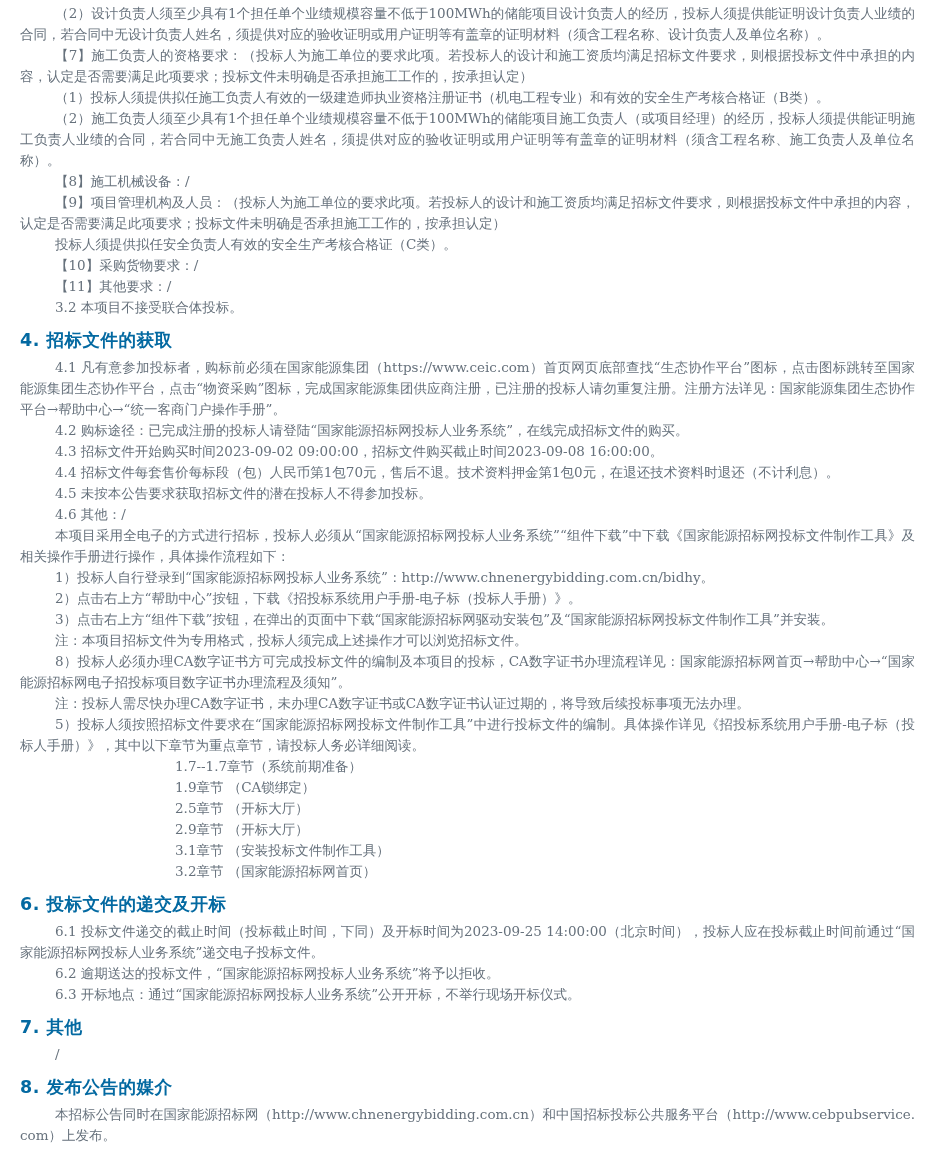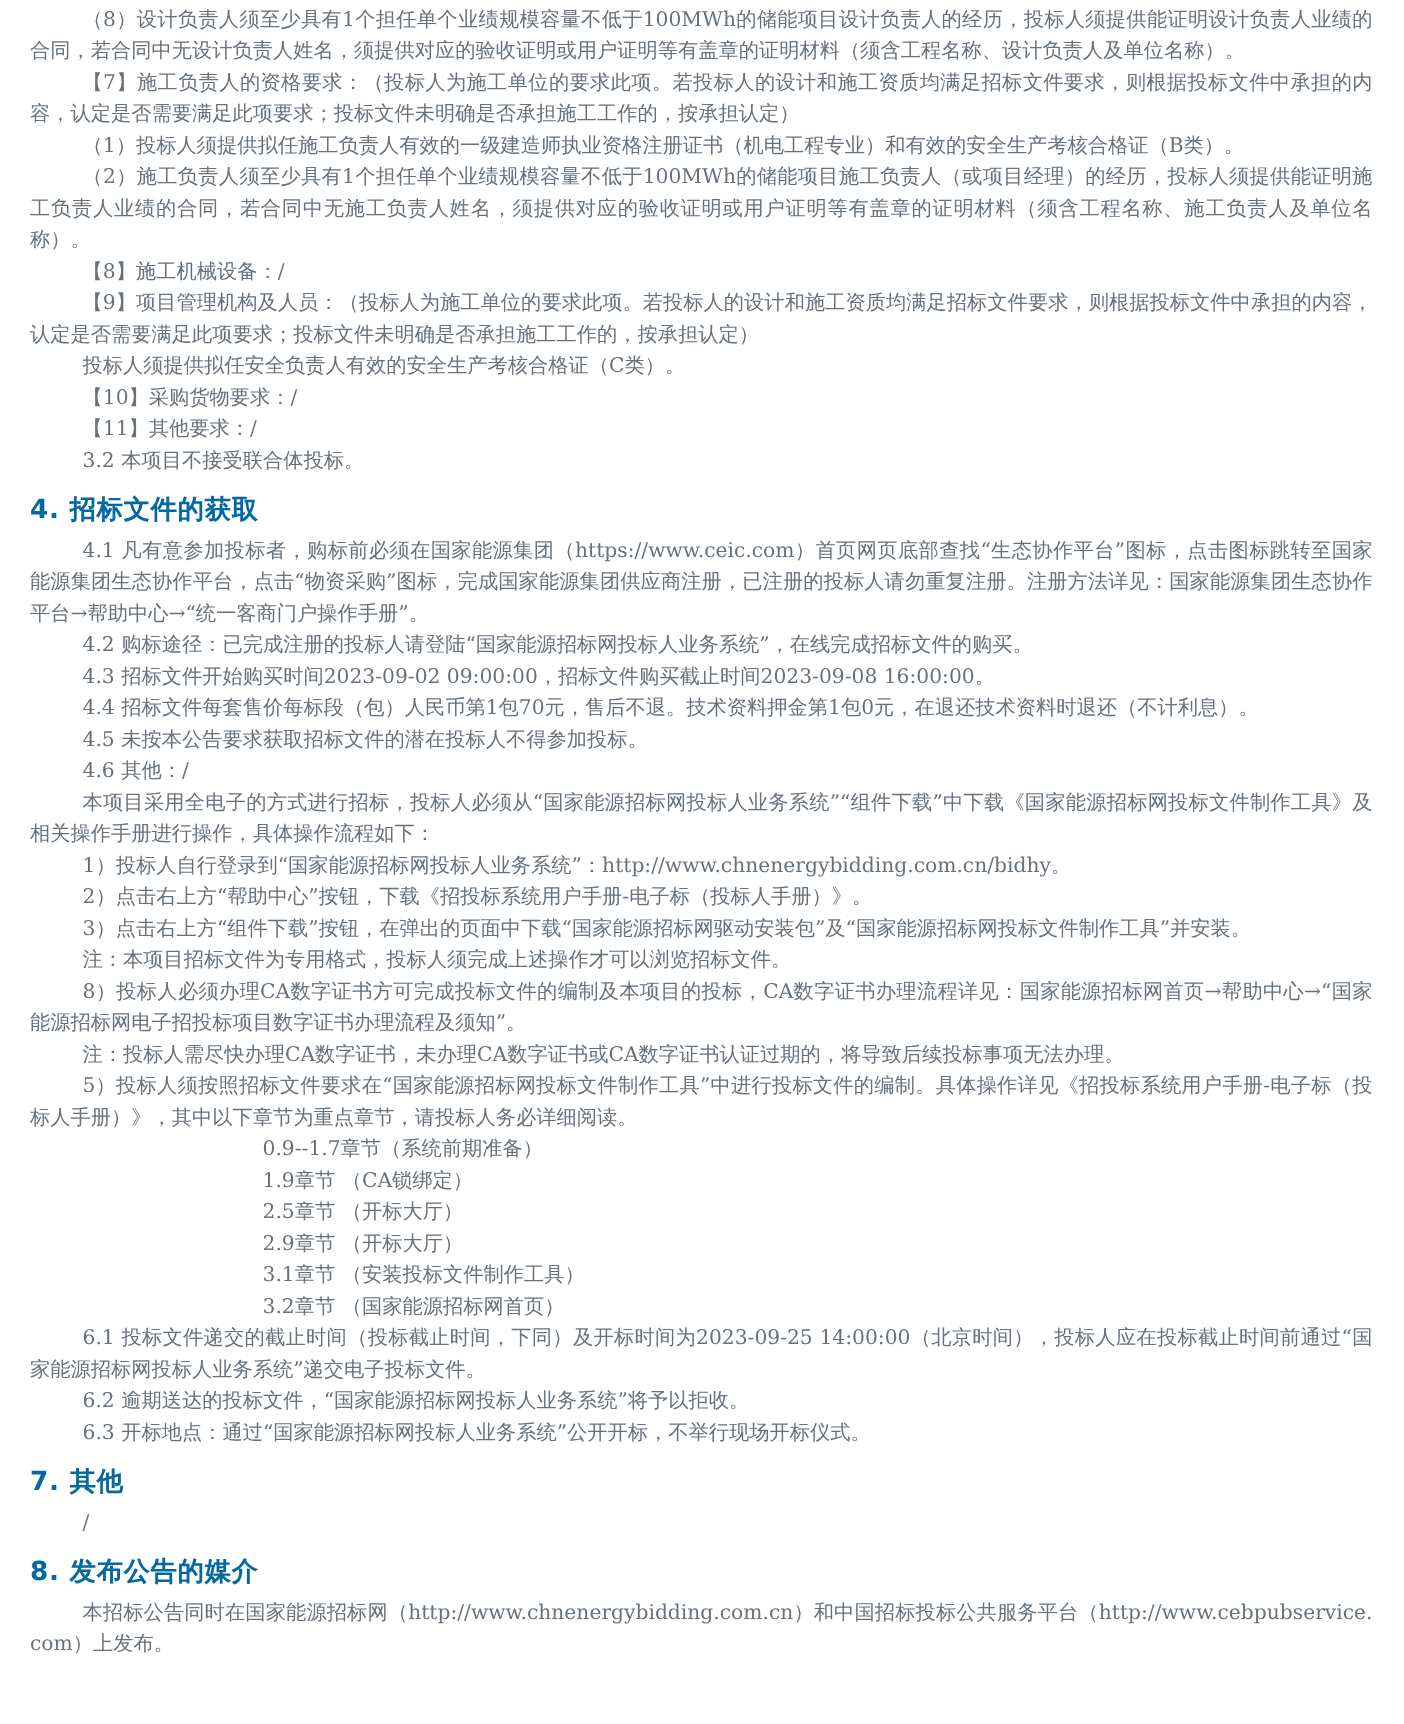--- a/index.html
+++ b/index.html
@@ -50,21 +50,21 @@
     margin: 0;
     font-size: 13.5px;
     line-height: 21px;
     text-indent: 35px;
   }
 </style>
 </head>
 <body>
 
 <div class="page">
-  <p class="para">（8）设计负责人须至少具有1个担任单个业绩规模容量不低于100MWh的储能项目设计负责人的经历，投标人须提供能证明设计负责人业绩的合同，若合同中无设计负责人姓名，须提供对应的验收证明或用户证明等有盖章的证明材料（须含工程名称、设计负责人及单位名称）。</p>
+  <p class="para">（2）设计负责人须至少具有1个担任单个业绩规模容量不低于100MWh的储能项目设计负责人的经历，投标人须提供能证明设计负责人业绩的合同，若合同中无设计负责人姓名，须提供对应的验收证明或用户证明等有盖章的证明材料（须含工程名称、设计负责人及单位名称）。</p>
   <p class="para">【7】施工负责人的资格要求：（投标人为施工单位的要求此项。若投标人的设计和施工资质均满足招标文件要求，则根据投标文件中承担的内容，认定是否需要满足此项要求；投标文件未明确是否承担施工工作的，按承担认定）</p>
   <p class="para">（1）投标人须提供拟任施工负责人有效的一级建造师执业资格注册证书（机电工程专业）和有效的安全生产考核合格证（B类）。</p>
   <p class="para">（2）施工负责人须至少具有1个担任单个业绩规模容量不低于100MWh的储能项目施工负责人（或项目经理）的经历，投标人须提供能证明施工负责人业绩的合同，若合同中无施工负责人姓名，须提供对应的验收证明或用户证明等有盖章的证明材料（须含工程名称、施工负责人及单位名称）。</p>
   <p class="para">【8】施工机械设备：/</p>
   <p class="para">【9】项目管理机构及人员：（投标人为施工单位的要求此项。若投标人的设计和施工资质均满足招标文件要求，则根据投标文件中承担的内容，认定是否需要满足此项要求；投标文件未明确是否承担施工工作的，按承担认定）</p>
   <p class="para">投标人须提供拟任安全负责人有效的安全生产考核合格证（C类）。</p>
   <p class="para">【10】采购货物要求：/</p>
   <p class="para">【11】其他要求：/</p>
   <p class="para">3.2 本项目不接受联合体投标。</p>
 
@@ -77,27 +77,28 @@
   <p class="para">4.6 其他：/</p>
 
   <p class="para">本项目采用全电子的方式进行招标，投标人必须从“国家能源招标网投标人业务系统”“组件下载”中下载《国家能源招标网投标文件制作工具》及相关操作手册进行操作，具体操作流程如下：</p>
   <p class="para">1）投标人自行登录到“国家能源招标网投标人业务系统”：http://www.chnenergybidding.com.cn/bidhy。</p>
   <p class="para">2）点击右上方“帮助中心”按钮，下载《招投标系统用户手册-电子标（投标人手册）》。</p>
   <p class="para">3）点击右上方“组件下载”按钮，在弹出的页面中下载“国家能源招标网驱动安装包”及“国家能源招标网投标文件制作工具”并安装。</p>
   <p class="para">注：本项目招标文件为专用格式，投标人须完成上述操作才可以浏览招标文件。</p>
   <p class="para">8）投标人必须办理CA数字证书方可完成投标文件的编制及本项目的投标，CA数字证书办理流程详见：国家能源招标网首页→帮助中心→“国家能源招标网电子招投标项目数字证书办理流程及须知”。</p>
   <p class="para">注：投标人需尽快办理CA数字证书，未办理CA数字证书或CA数字证书认证过期的，将导致后续投标事项无法办理。</p>
   <p class="para">5）投标人须按照招标文件要求在“国家能源招标网投标文件制作工具”中进行投标文件的编制。具体操作详见《招投标系统用户手册-电子标（投标人手册）》，其中以下章节为重点章节，请投标人务必详细阅读。</p>
-  <p class="chapter">0.9--1.7章节（系统前期准备）</p>
+  <p class="chapter">1.7--1.7章节（系统前期准备）</p>
   <p class="chapter">1.9章节 （CA锁绑定）</p>
   <p class="chapter">2.5章节 （开标大厅）</p>
   <p class="chapter">2.9章节 （开标大厅）</p>
   <p class="chapter">3.1章节 （安装投标文件制作工具）</p>
   <p class="chapter">3.2章节 （国家能源招标网首页）</p>
 
+  <h2 class="heading">6. 投标文件的递交及开标</h2>
   <p class="para">6.1 投标文件递交的截止时间（投标截止时间，下同）及开标时间为2023-09-25 14:00:00（北京时间），投标人应在投标截止时间前通过“国家能源招标网投标人业务系统”递交电子投标文件。</p>
   <p class="para">6.2 逾期送达的投标文件，“国家能源招标网投标人业务系统”将予以拒收。</p>
   <p class="para">6.3 开标地点：通过“国家能源招标网投标人业务系统”公开开标，不举行现场开标仪式。</p>
 
   <h2 class="heading">7. 其他</h2>
   <p class="slash">/</p>
 
   <h2 class="heading">8. 发布公告的媒介</h2>
   <p class="para">本招标公告同时在国家能源招标网（http://www.chnenergybidding.com.cn）和中国招标投标公共服务平台（http://www.cebpubservice.com）上发布。</p>
 </div>

